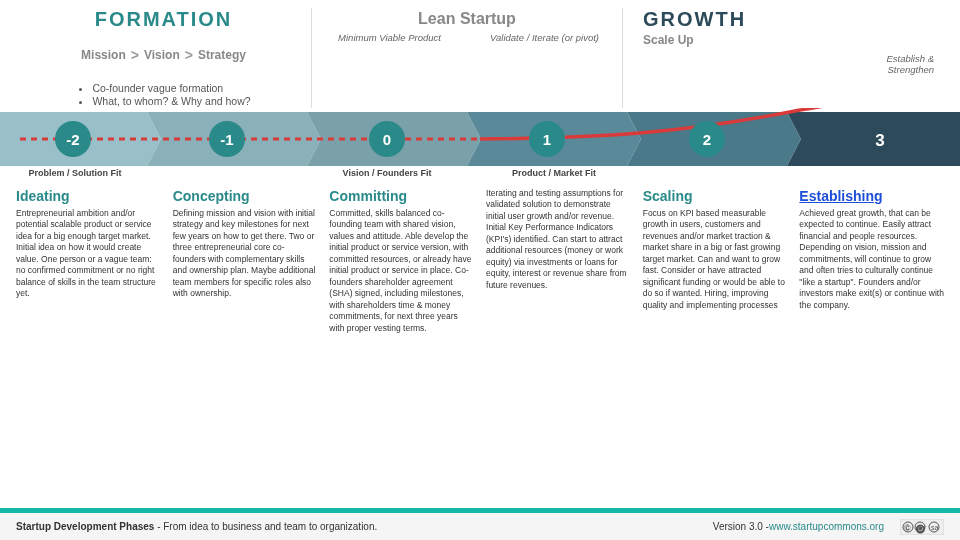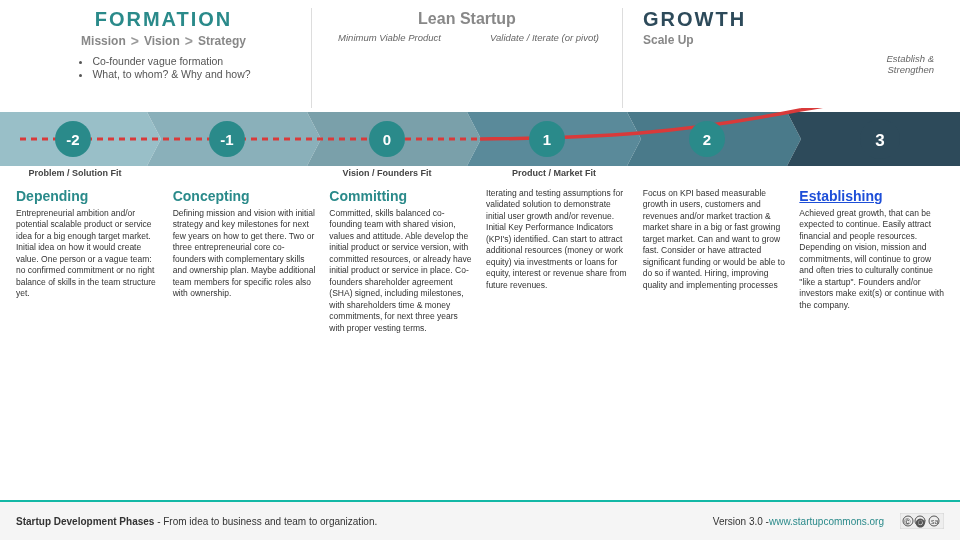--- a/index.html
+++ b/index.html
@@ -72,23 +72,23 @@
       color: #333;
       line-height: 1.35;
     }
 
     
     .footer {
       display: flex;
       flex-direction: row;
       align-items: center;
       padding: 7px 16px;
-      border-top: 2px solid #14b8a6;
+      border-top: 5px solid #14b8a6;
       background: #f5f5f5;
-      height: 40px;
+      height: 32px;
     }
 
     .footer-left {
       font-size: 10px;
       color: #333;
       flex: 1;
     }
 
     .footer-left strong {
       font-weight: bold;
@@ -114,20 +114,21 @@
       width: 100%;
       height: 108px;
       padding: 8px 16px 0 16px;
     }
 
     .ht-formation {
       width: 295px;
       display: flex;
       flex-direction: column;
       align-items: center;
+      justify-content: space-between;
     }
 
     .ht-spacer {
       width: 1px;
       background: #ddd;
     }
 
     .ht-validation {
       width: 310px;
       display: flex;
@@ -247,39 +248,40 @@
       <circle cx="880" cy="31" r="20" fill="#2d4a5a"></circle>
       <text x="880" y="38" text-anchor="middle" font-size="17" font-weight="bold" fill="white">3</text>
 
     </svg>
 
   </div>
 
   <div class="bottom-content">
 
     <div class="phase-col">
-      <div class="phase-col-title teal">Depending</div>
+      <div class="phase-col-title teal">Ideating</div>
       <div class="phase-col-body">Entrepreneurial ambition and/or potential scalable product or service idea for a big enough target market. Initial idea on how it would create value. One person or a vague team: no confirmed commitment or no right balance of skills in the team structure yet.</div>
     </div>
 
     <div class="phase-col">
       <div class="phase-col-title teal">Concepting</div>
       <div class="phase-col-body">Defining mission and vision with initial strategy and key milestones for next few years on how to get there. Two or three entrepreneurial core co-founders with complementary skills and ownership plan. Maybe additional team members for specific roles also with ownership.</div>
     </div>
 
     <div class="phase-col">
       <div class="phase-col-title teal">Committing</div>
       <div class="phase-col-body">Committed, skills balanced co-founding team with shared vision, values and attitude. Able develop the initial product or service version, with committed resources, or already have initial product or service in place. Co-founders shareholder agreement (SHA) signed, including milestones, with shareholders time &amp; money commitments, for next three years with proper vesting terms.</div>
     </div>
 
     <div class="phase-col">
       <div class="phase-col-body">Iterating and testing assumptions for validated solution to demonstrate initial user growth and/or revenue. Initial Key Performance Indicators (KPI's) identified. Can start to attract additional resources (money or work equity) via investments or loans for equity, interest or revenue share from future revenues.</div>
     </div>
 
     <div class="phase-col">
+      <div class="phase-col-title teal">Scaling</div>
       <div class="phase-col-body">Focus on KPI based measurable growth in users, customers and revenues and/or market traction &amp; market share in a big or fast growing target market. Can and want to grow fast. Consider or have attracted significant funding or would be able to do so if wanted. Hiring, improving quality and implementing processes</div>
     </div>
 
     <div class="phase-col">
       <div class="phase-col-title dark">Establishing</div>
       <div class="phase-col-body">Achieved great growth, that can be expected to continue. Easily attract financial and people resources. Depending on vision, mission and commitments, will continue to grow and often tries to culturally continue "like a startup". Founders and/or investors make exit(s) or continue with the company.</div>
     </div>
 
   </div>
 

